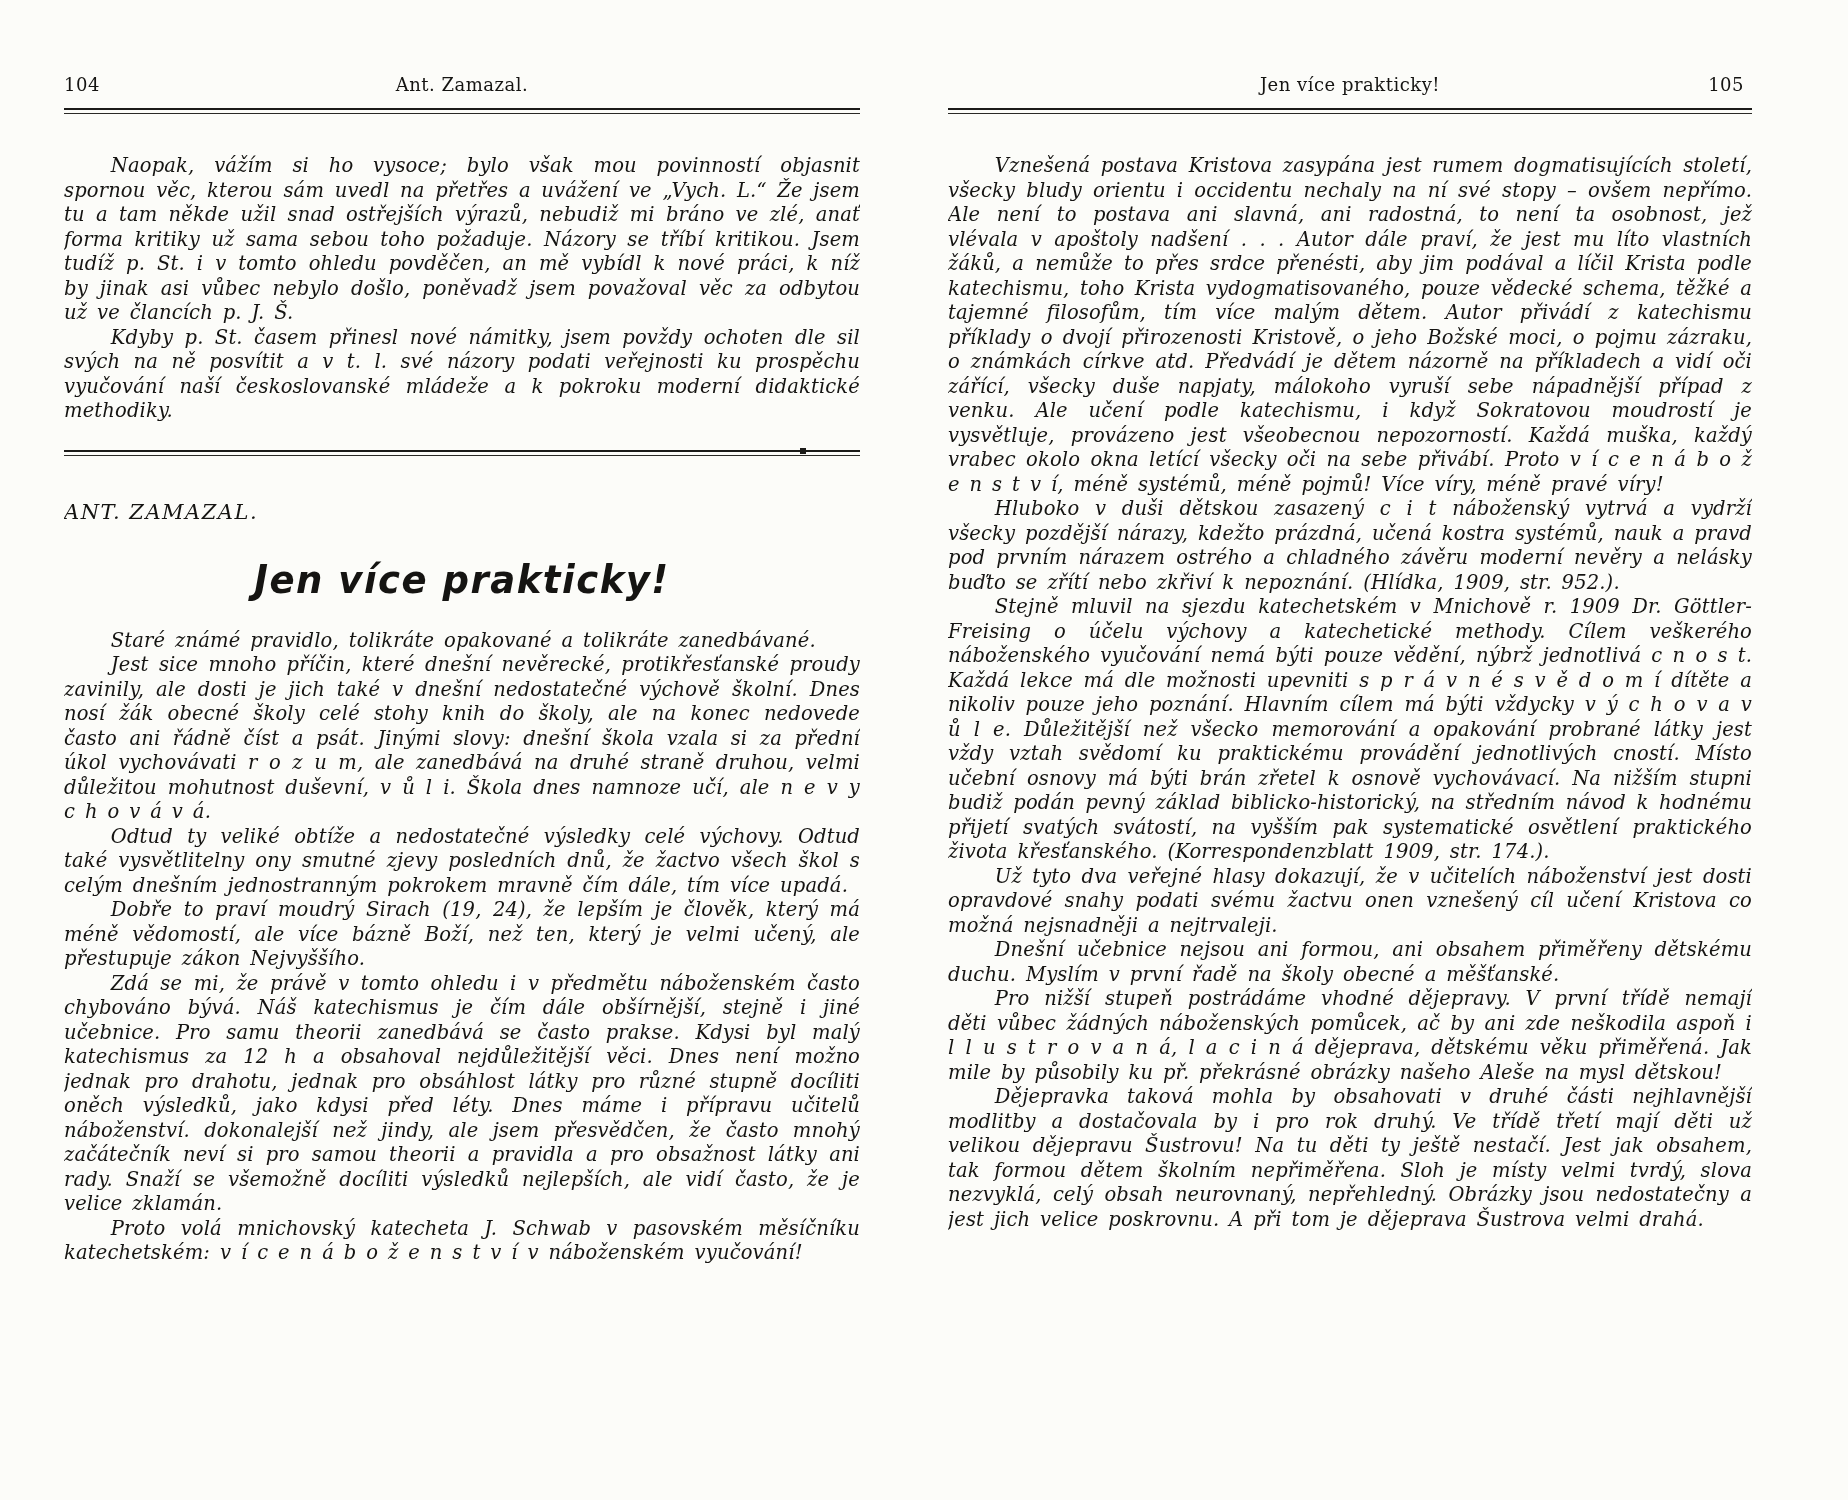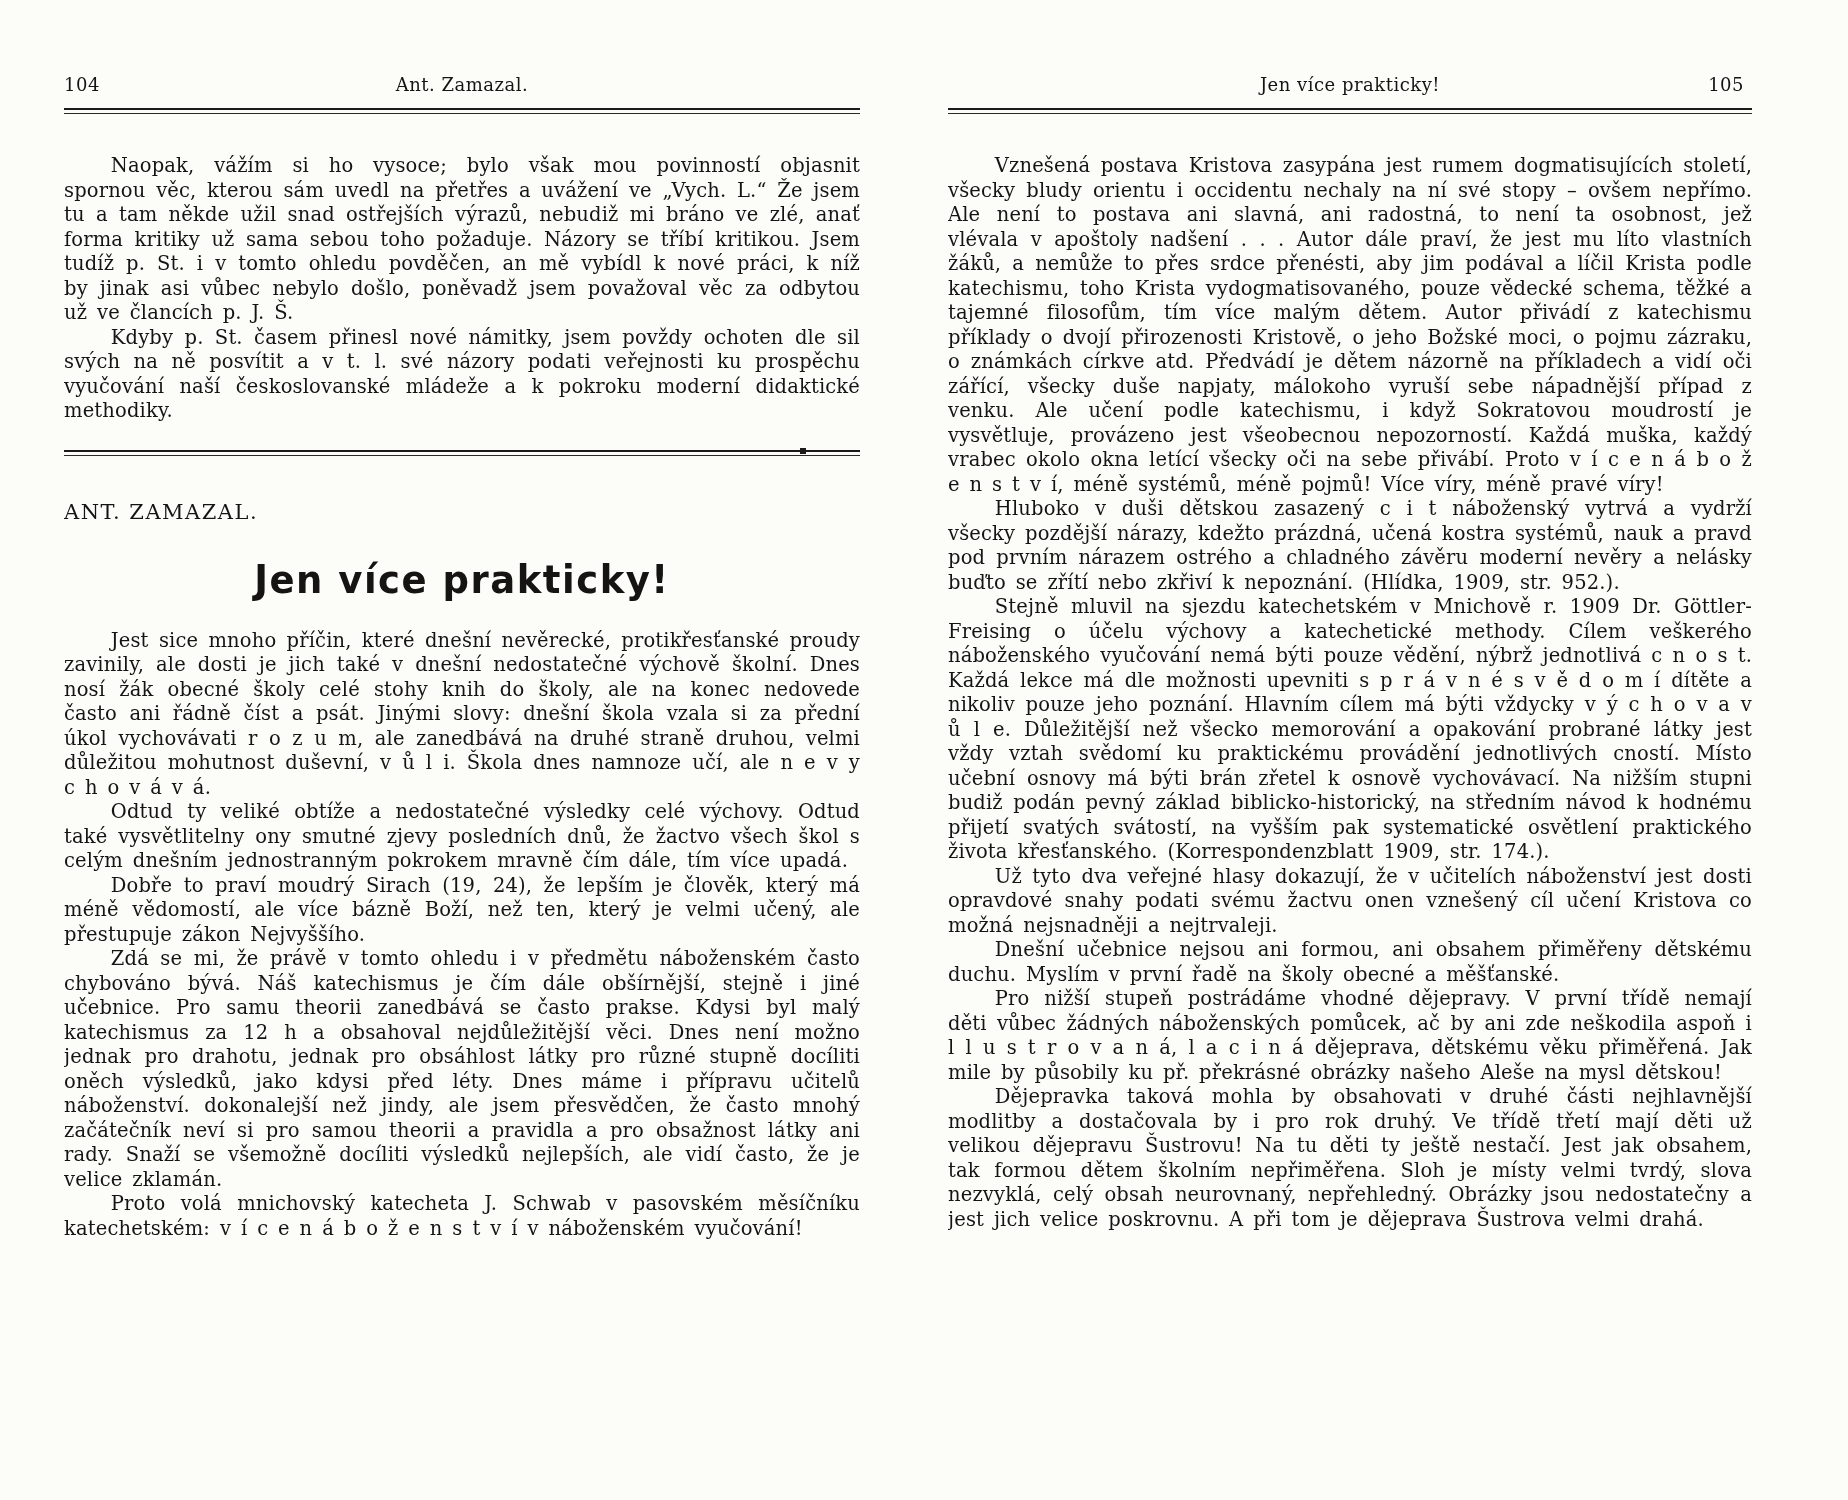--- a/index.html
+++ b/index.html
@@ -30,21 +30,21 @@
     text-align: center;
     font-size: 18px;
   }
   .head-rule {
     margin-top: 8px;
     height: 3px;
     border-top: 2.5px solid #1c1b19;
     border-bottom: 1.2px solid #2a2926;
   }
 
-  .bodytext { margin-top: 40px; }
+  .bodytext { margin-top: 40px; font-style: italic; }
   .bodytext p {
     margin: 0;
     text-indent: 2.4em;
     text-align: justify;
     font-size: 19.5px;
     line-height: 24.5px;
     word-spacing: 3.5px;
     letter-spacing: 0.15px;
   }
 
@@ -91,20 +91,21 @@
       <p>Naopak, vážím si ho vysoce; bylo však mou povinností objasnit spornou věc, kterou sám uvedl na přetřes a uvážení ve „Vych. L.“ Že jsem tu a tam někde užil snad ostřejších výrazů, nebudiž mi bráno ve zlé, anať forma kritiky už sama sebou toho požaduje. Názory se tříbí kritikou. Jsem tudíž p. St. i v tomto ohledu povděčen, an mě vybídl k nové práci, k níž by jinak asi vůbec nebylo došlo, poněvadž jsem považoval věc za odbytou už ve člancích p. J. Š.</p>
       <p>Kdyby p. St. časem přinesl nové námitky, jsem povždy ochoten dle sil svých na ně posvítit a v t. l. své názory podati veřejnosti ku prospěchu vyučování naší českoslovanské mládeže a k pokroku moderní didaktické methodiky.</p>
 
       <div class="article-sep">
         <span class="sep-mark"></span>
       </div>
 
       <div class="byline">ANT. ZAMAZAL.</div>
       <div class="article-title">Jen více prakticky!</div>
 
+      <p>Staré známé pravidlo, tolikráte opakované a tolikráte zanedbávané.</p>
       <p>Jest sice mnoho příčin, které dnešní nevěrecké, protikřesťanské proudy zavinily, ale dosti je jich také v dnešní nedostatečné výchově školní. Dnes nosí žák obecné školy celé stohy knih do školy, ale na konec nedovede často ani řádně číst a psát. Jinými slovy: dnešní škola vzala si za přední úkol vychovávati r o z u m, ale zanedbává na druhé straně druhou, velmi důležitou mohutnost duševní, v ů l i. Škola dnes namnoze učí, ale n e v y c h o v á v á.</p>
       <p>Odtud ty veliké obtíže a nedostatečné výsledky celé výchovy. Odtud také vysvětlitelny ony smutné zjevy posledních dnů, že žactvo všech škol s celým dnešním jednostranným pokrokem mravně čím dále, tím více upadá.</p>
       <p>Dobře to praví moudrý Sirach (19, 24), že lepším je člověk, který má méně vědomostí, ale více bázně Boží, než ten, který je velmi učený, ale přestupuje zákon Nejvyššího.</p>
       <p>Zdá se mi, že právě v tomto ohledu i v předmětu náboženském často chybováno bývá. Náš katechismus je čím dále obšírnější, stejně i jiné učebnice. Pro samu theorii zanedbává se často prakse. Kdysi byl malý katechismus za 12 h a obsahoval nejdůležitější věci. Dnes není možno jednak pro drahotu, jednak pro obsáhlost látky pro různé stupně docíliti oněch výsledků, jako kdysi před léty. Dnes máme i přípravu učitelů náboženství. dokonalejší než jindy, ale jsem přesvědčen, že často mnohý začátečník neví si pro samou theorii a pravidla a pro obsažnost látky ani rady. Snaží se všemožně docíliti výsledků nejlepších, ale vidí často, že je velice zklamán.</p>
       <p>Proto volá mnichovský katecheta J. Schwab v pasovském měsíčníku katechetském: v í c e n á b o ž e n s t v í v náboženském vyučování!</p>
     </div>
   </div>
 
   <div class="page right">
     <div class="pagehead">

